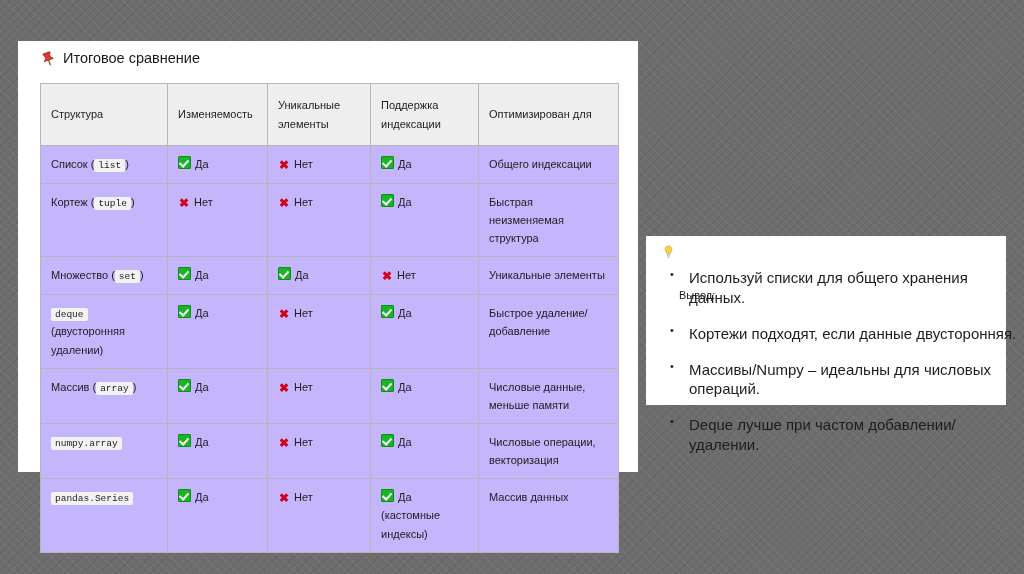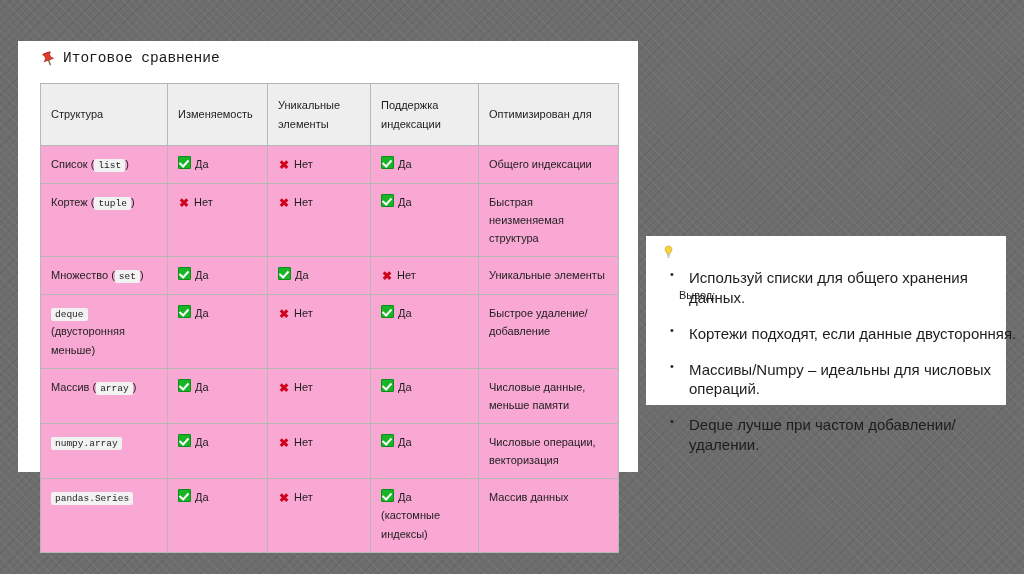--- a/index.html
+++ b/index.html
@@ -44,21 +44,20 @@
     top: 50px;
     width: 18px;
     height: 18px;
   }
   #title-text {
     position: absolute;
     left: 63px;
     top: 50px;
     font-size: 14.5px;
     color: #1a1a1a;
-    font-family: Liberation Mono, monospace;
   }
 
   table#cmp {
     position: absolute;
     left: 40px;
     top: 83px;
     width: 578px;
     border-collapse: collapse;
     table-layout: fixed;
   }
@@ -72,21 +71,21 @@
   }
   table#cmp thead th {
     background: #eeeeee;
     font-weight: normal;
     text-align: left;
     height: 43px;
     vertical-align: middle;
     color: #1d1d1d;
   }
   table#cmp tbody td {
-    background: #f9a8d4;
+    background: #c4b5fd;
   }
   .code-plain {
     font-family: "Liberation Mono", monospace;
     font-size: 9.5px;
     background: #f2f2f2;
     padding: 1px 4px;
     border-radius: 2px;
     color: #222;
   }
   .mark {
@@ -226,21 +225,21 @@
           <td><span>Быстрая неизменяемая структура</span></td>
         </tr>
         <tr>
           <td><span>Множество (</span><span class="code-plain">set</span><span>)</span></td>
           <td><span class="cellval"><span class="mark yes-box"></span><span>Да</span></span></td>
           <td><span class="cellval"><span class="mark yes-box"></span><span>Да</span></span></td>
           <td><span class="mark no-x">✖</span><span>Нет</span></td>
           <td><span>Уникальные элементы</span></td>
         </tr>
         <tr>
-          <td><span class="code-plain">deque</span><span> (двусторонняя меньше)</span></td>
+          <td><span class="code-plain">deque</span><span> (двусторонняя удалении)</span></td>
           <td><span class="cellval"><span class="mark yes-box"></span><span>Да</span></span></td>
           <td><span class="cellval"><span class="mark no-x">✖</span><span>Нет</span></span></td>
           <td><span class="mark yes-box"></span><span>Да</span></td>
           <td><span>Быстрое удаление/добавление</span></td>
         </tr>
         <tr>
           <td><span>Массив (</span><span class="code-plain">array</span><span>)</span></td>
           <td><span class="cellval"><span class="mark yes-box"></span><span>Да</span></span></td>
           <td><span class="cellval"><span class="mark no-x">✖</span><span>Нет</span></span></td>
           <td><span class="mark yes-box"></span><span>Да</span></td>

